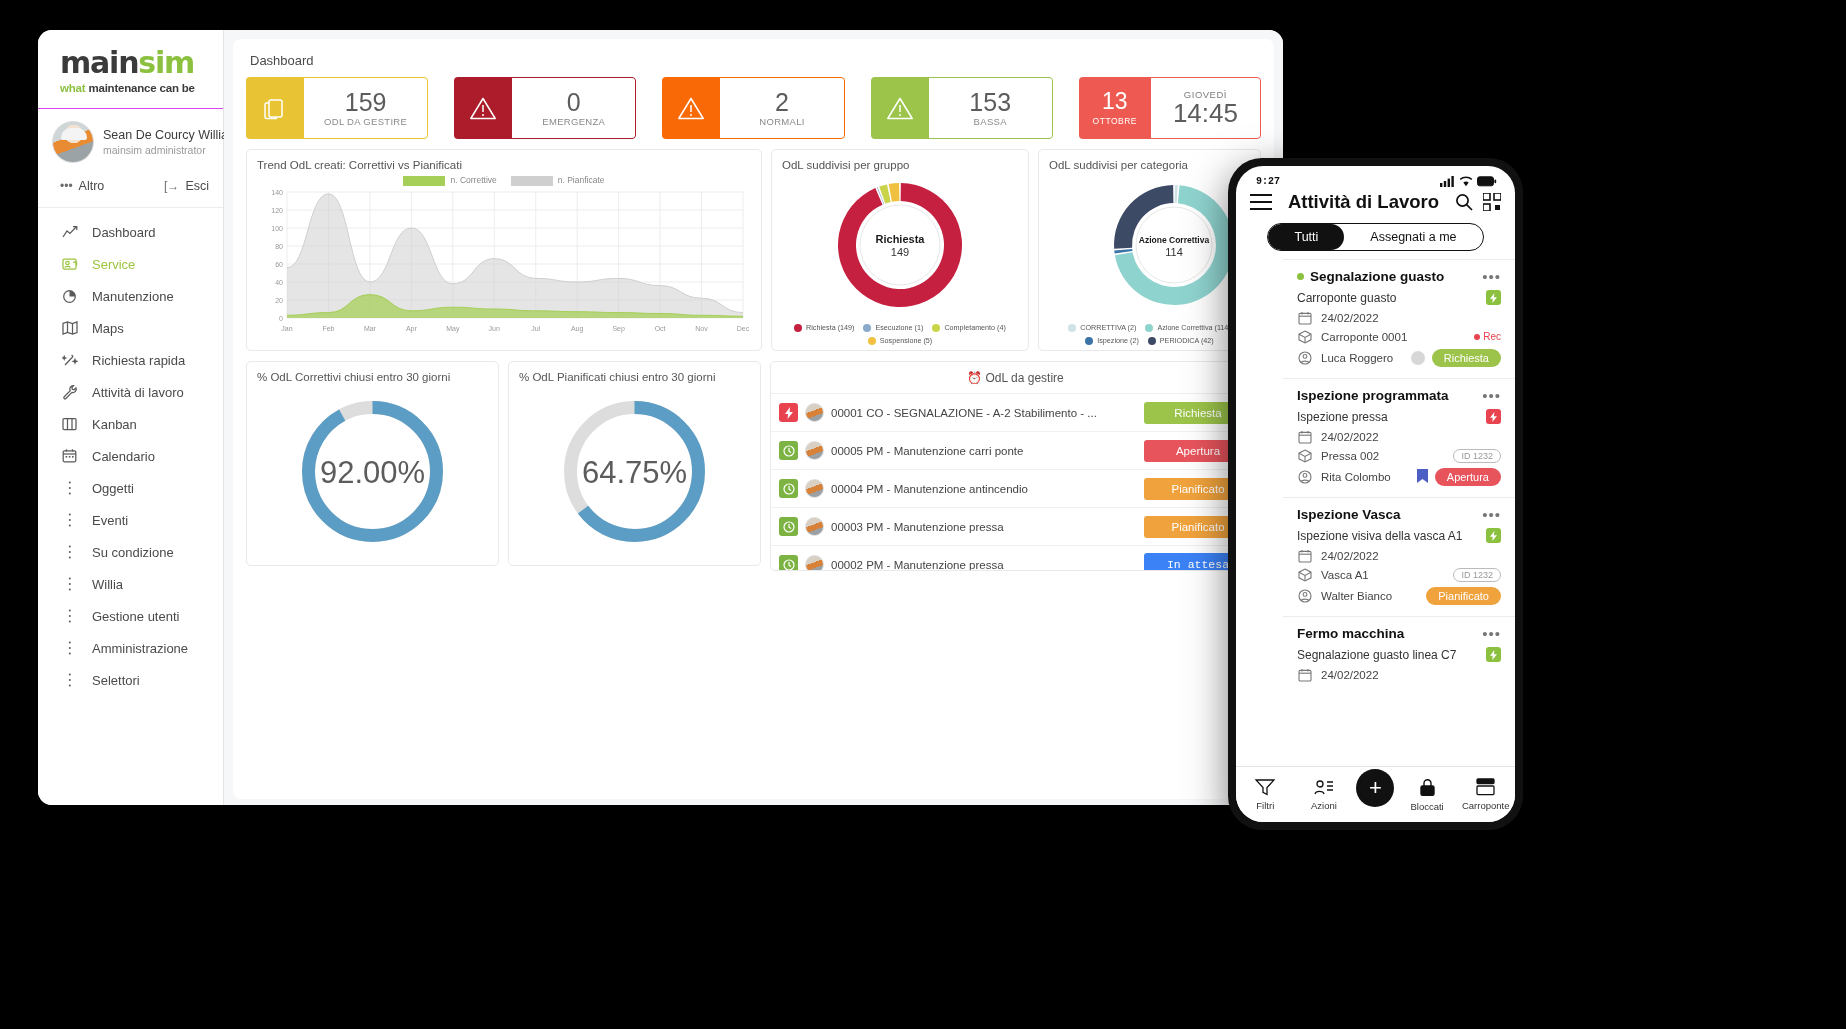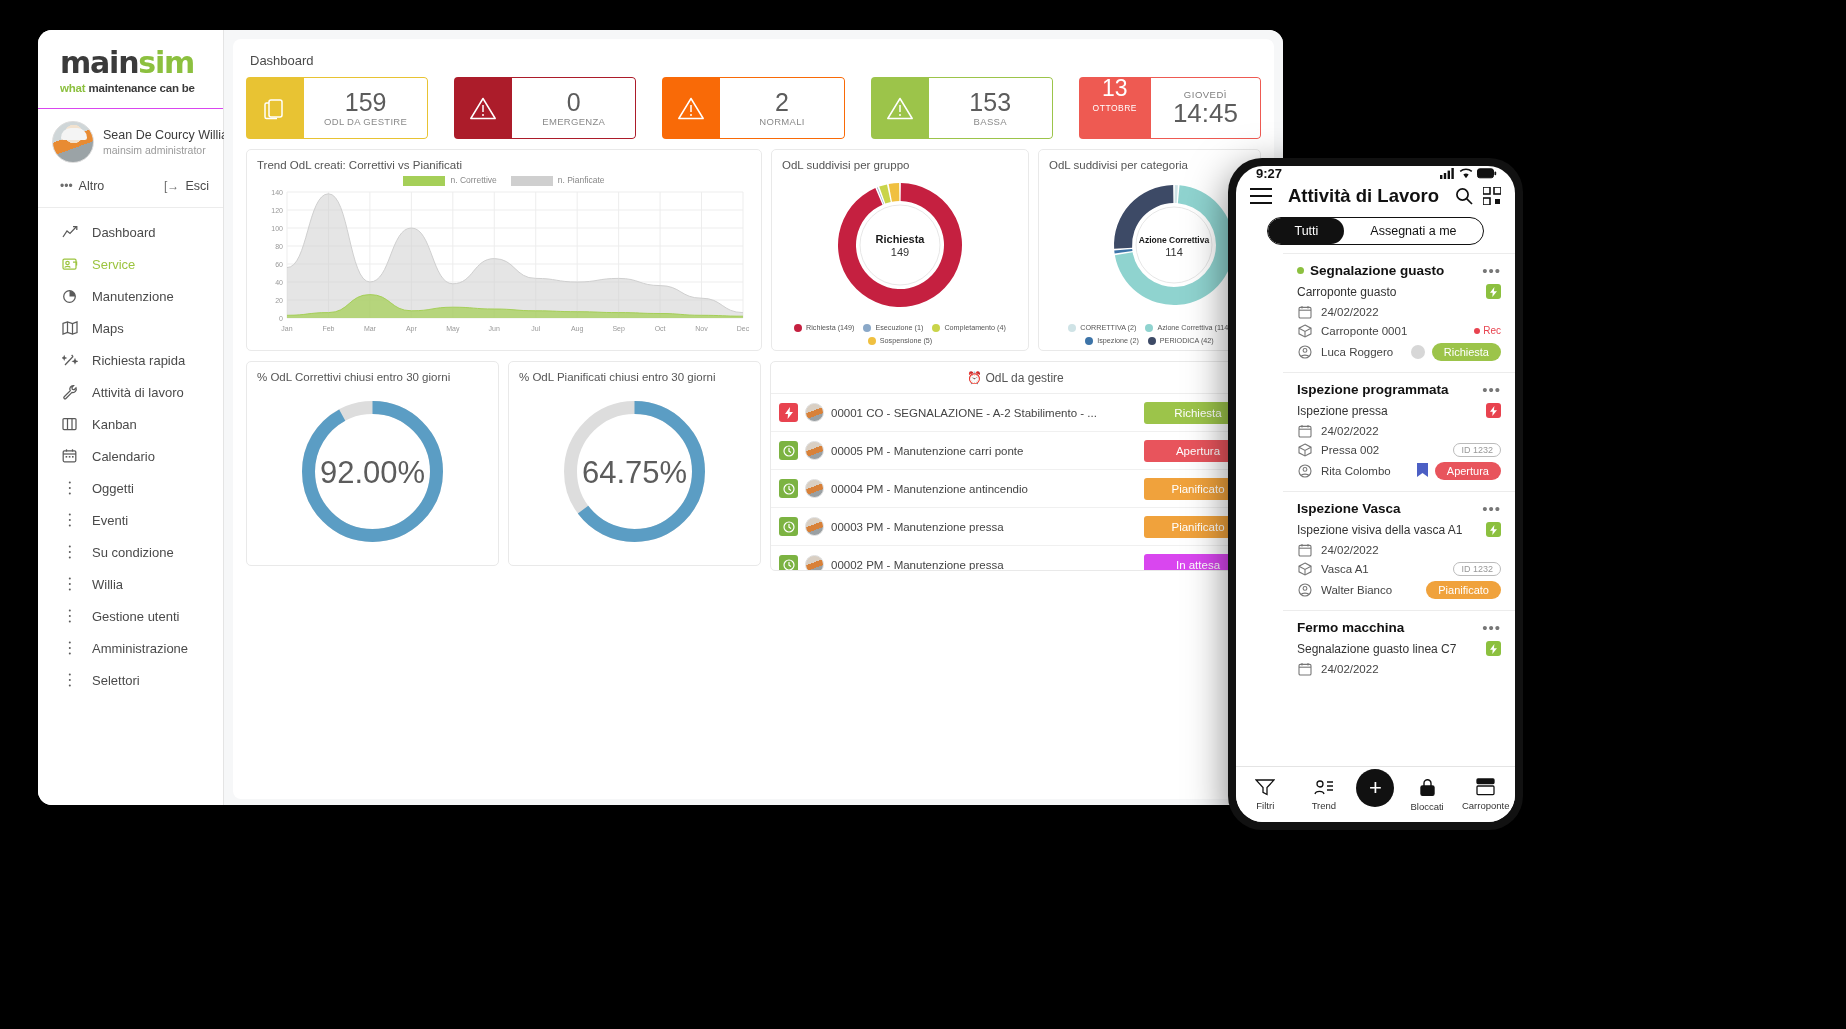--- a/index.html
+++ b/index.html
@@ -116,21 +116,21 @@
   .kpi-body {
     flex: 1; display: flex; flex-direction: column;
     align-items: center; justify-content: center;
     border: 1px solid; border-left: none;
     border-radius: 0 4px 4px 0;
   }
   .kpi-num { font-size: 25px; color: #5c5c5c; line-height: 1.05; font-weight: 300; }
   .kpi-lbl { font-size: 9.5px; color: #8a8a8a; letter-spacing: .3px; margin-top: 1px; }
   .kpi-date-left {
     width: 72px; flex: 0 0 72px; color: #fff;
-    display: flex; flex-direction: column; align-items: center; 
+    display: flex; flex-direction: column; align-items: center; justify-content: center;
   }
   .kpi-date-num { font-size: 23px; font-weight: 300; line-height: 1; }
   .kpi-date-mon { font-size: 8.5px; letter-spacing: .5px; margin-top: 3px; }
   .kpi-day { font-size: 9.5px; color: #7e7e7e; letter-spacing: .5px; }
   .kpi-time { font-size: 26px; color: #5c5c5c; font-weight: 300; line-height: 1.05; }
 
   
   .panels { display: flex; gap: 9px; margin-top: 10px; }
   .panel {
     background: #fff; border: 1px solid #e9e9e9; border-radius: 5px;
@@ -198,21 +198,21 @@
     background: #111; border-radius: 34px; padding: 8px;
     box-shadow: 0 12px 40px rgba(0,0,0,.5);
   }
   #phone-screen {
     width: 100%; height: 100%; background: #ffffff;
     border-radius: 27px; overflow: hidden; position: relative;
     display: flex; flex-direction: column;
   }
   .ph-status {
     display: flex; align-items: center; justify-content: space-between;
-    padding: 0 18px 0 20px; font-size: 13px; font-weight: bold; color: #111;
+    padding: 10px 18px 0 20px; font-size: 10px; font-weight: bold; color: #111; font-family: Liberation Mono, monospace;
   }
   .ph-status .right { display: flex; align-items: center; gap: 4px; }
   .ph-header { display: flex; align-items: center; padding: 4px 14px 8px; gap: 10px; }
   .ph-title { flex: 1; text-align: center; font-size: 18.5px; color: #111; font-weight: 600; }
   .ph-tabs { display: flex; justify-content: center; padding: 2px 16px 8px; }
   .ph-tabs .seg {
     display: flex; background: #fff; border-radius: 18px;
     border: 1px solid #111; overflow: hidden;
   }
   .ph-tab { padding: 6px 26px; font-size: 12.5px; color: #111; }
@@ -692,21 +692,21 @@
               </div>
               <div class="odl-row">
                 <div class="odl-sq" style="background: rgb(124, 179, 66);">
                   <svg width="12" height="12" viewBox="0 0 12 12" fill="none" stroke="#fff" stroke-width="1.2">
                     <circle cx="6" cy="6" r="5"></circle>
                     <path d="M6 3 V6.2 L8 7.6"></path>
                   </svg>
                 </div>
                 <div class="odl-av"></div>
                 <div class="odl-txt">00002 PM - Manutenzione pressa</div>
-                <div class="odl-badge" style="background: #d946ef;">In attesa</div>
+                <div class="odl-badge" style="background: #3b82f6; font-family: Liberation Mono, monospace;">In attesa</div>
               </div>
             </div>
         </div>
       </div>
 
     </div>
   </div>
 </div>
 
 <div id="phone">
@@ -949,21 +949,21 @@
           <span>Filtri</span>
         </div>
         <div class="ph-nav-item">
           <span><svg width="22" height="18" viewBox="0 0 22 18" fill="none" stroke="#111" stroke-width="1.3">
               <circle cx="7" cy="6" r="3"></circle>
               <path d="M2 16c.8-3.6 8.2-3.6 9 0"></path>
               <path d="M14 4 h6"></path>
               <path d="M14 8 h6"></path>
               <path d="M14 12 h6"></path>
             </svg></span>
-          <span>Trend</span>
+          <span>Azioni</span>
         </div>
         <div class="fab">+</div>
         <div class="ph-nav-item">
           <span><svg width="17" height="19" viewBox="0 0 17 19" fill="none" stroke="#111" stroke-width="1.4">
               <rect x="2" y="8" width="13" height="9.4" rx="1.6" fill="#111"></rect>
               <path d="M5 8 V5.3 a3.5 3.5 0 0 1 7 0 V8"></path>
             </svg></span>
           <span>Bloccati</span>
         </div>
         <div class="ph-nav-item">

